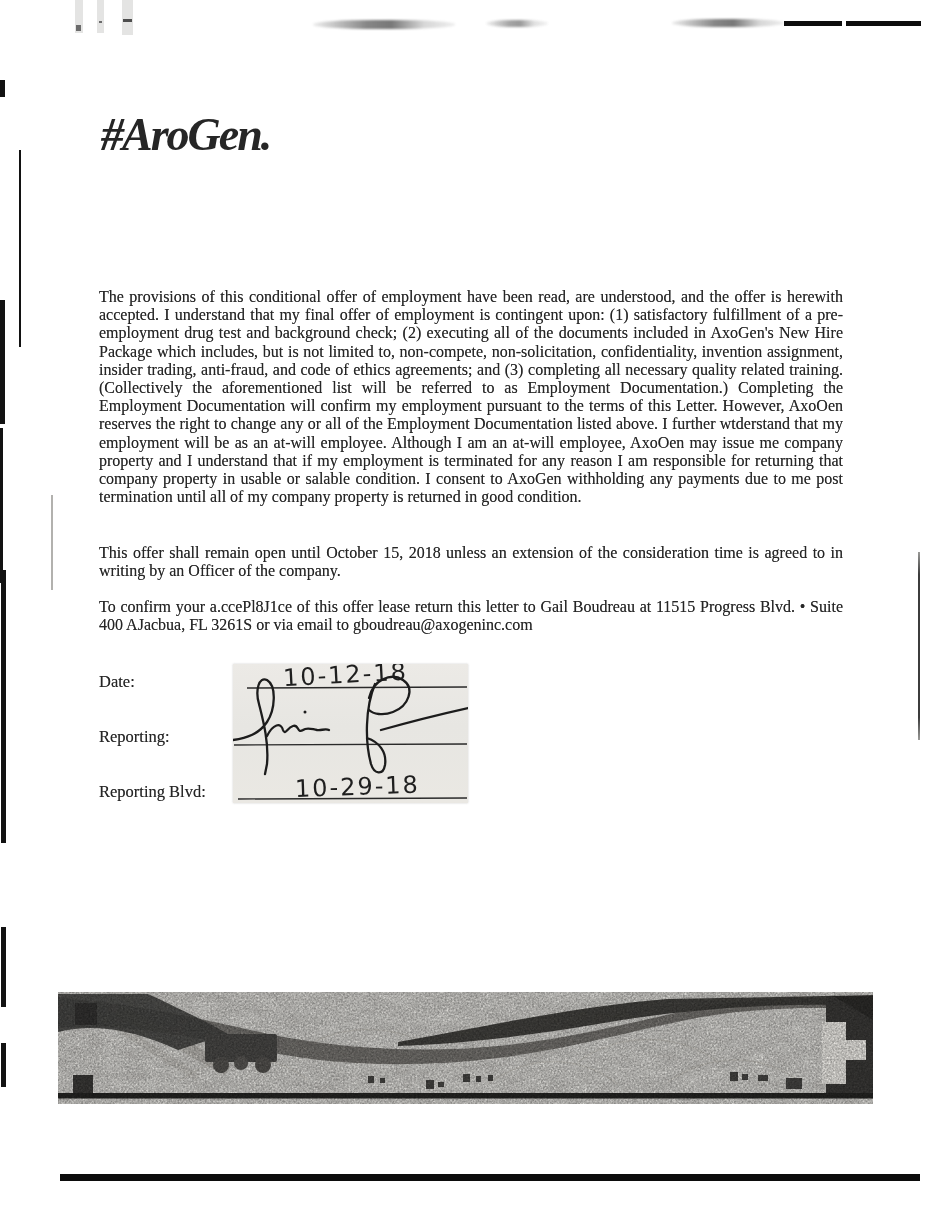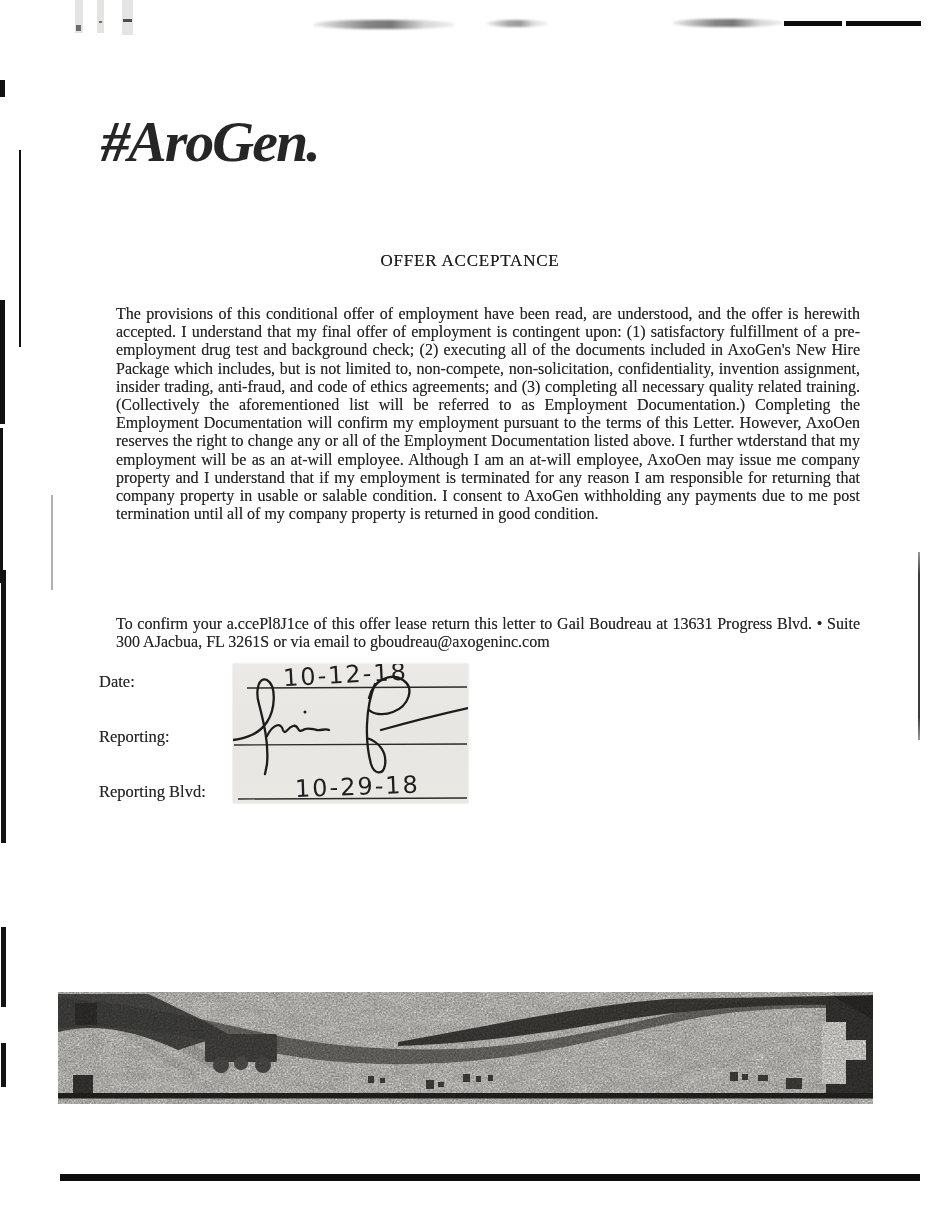--- a/index.html
+++ b/index.html
@@ -16,31 +16,31 @@
     background:linear-gradient(90deg,rgba(90,90,90,.10),rgba(35,35,35,.55) 38%,rgba(30,30,30,.6) 55%,rgba(70,70,70,.22) 78%,rgba(90,90,90,.10));
     filter:blur(1.1px);
   }
   .blackline{background:#0d0d0d;}
   .edgebar{background:#121212;}
   .grayline{background:#b2b1ae;}
   
   .logo{
     left:101px;top:108px;width:400px;
     font-family:"Liberation Serif",serif;font-weight:bold;font-style:italic;
-    font-size:58px;letter-spacing:-2px;color:#262626;
+    font-size:46px;letter-spacing:-2px;color:#262626;
   }
   .title{
     left:99px;top:251px;width:742px;text-align:center;
     font-size:17px;letter-spacing:.8px;color:#1e1e1e;
     text-shadow:0 0 .5px rgba(0,0,0,.65);
   }
   .para{
     left:99px;width:744px;font-size:16px;line-height:18.2px;
     text-align:justify;color:#262626;text-shadow:0 0 .4px rgba(20,20,20,.55);
-    margin:17px;
+    margin:0;
   }
   .p1{top:288px;}
   .p2{top:544px;}
   .p3{top:598px;}
   .fieldlabel{
     left:99px;font-size:16.5px;color:#262626;text-shadow:0 0 .4px rgba(20,20,20,.5);text-align:right;
   }
   .lbl-date{top:672px;}
   .lbl-sig{top:727px;}
   .lbl-rep{top:782px;}
@@ -79,24 +79,24 @@
   <div class="abs edgebar" style="left:0;top:428px;width:3px;height:155px;"></div>
   <div class="abs edgebar" style="left:1px;top:570px;width:5px;height:273px;"></div>
   <div class="abs edgebar" style="left:1px;top:927px;width:5px;height:80px;"></div>
   <div class="abs edgebar" style="left:1px;top:1043px;width:5px;height:44px;"></div>
   <div class="abs grayline" style="left:51px;top:495px;width:2px;height:95px;"></div>
 
   <div class="abs" style="left:918px;top:552px;width:2px;height:188px;background:linear-gradient(180deg,#9a9a98,#3c3c3c 12%,#3c3c3c 88%,#9a9a98);"></div>
 
   <div class="abs logo">#AroGen.</div>
 
-  <div class="abs title">OFFER ACCEPTANCE</div>
 
   <p class="abs para p1">The provisions of this conditional offer of employment have been read, are understood, and the offer is herewith accepted. I understand that my final offer of employment is contingent upon: (1) satisfactory fulfillment of a pre-employment drug test and background check; (2) executing all of the documents included in AxoGen's New Hire Package which includes, but is not limited to, non-compete, non-solicitation, confidentiality, invention assignment, insider trading, anti-fraud, and code of ethics agreements; and (3) completing all necessary quality related training. (Collectively the aforementioned list will be referred to as Employment Documentation.) Completing the Employment Documentation will confirm my employment pursuant to the terms of this Letter. However, AxoOen reserves the right to change any or all of the Employment Documentation listed above. I further wtderstand that my employment will be as an at-will employee. Although I am an at-will employee, AxoOen may issue me company property and I understand that if my employment is terminated for any reason I am responsible for returning that company property in usable or salable condition. I consent to AxoGen withholding any payments due to me post termination until all of my company property is returned in good condition.</p>
-  <p class="abs para p3">To confirm your a.ccePl8J1ce of this offer lease return this letter to Gail Boudreau at 13631 Progress Blvd. • Suite 300 AJacbua, FL 3261S or via email to gboudreau@axogeninc.com</p>
+  <p class="abs para p2">This offer shall remain open until October 15, 2018 unless an extension of the consideration time is agreed to in writing by an Officer of the company.</p>
+  <p class="abs para p3">To confirm your a.ccePl8J1ce of this offer lease return this letter to Gail Boudreau at 11515 Progress Blvd. • Suite 400 AJacbua, FL 3261S or via email to gboudreau@axogeninc.com</p>
 
   <div class="abs fieldlabel lbl-date">Date:</div>
   <div class="abs fieldlabel lbl-sig">Reporting:</div>
   <div class="abs fieldlabel lbl-rep">Reporting Blvd:</div>
 
   <div class="abs sigbox">
     <svg width="235" height="139" viewBox="0 0 235 139">
 
       <line x1="14" y1="24" x2="234" y2="23" stroke="#2a2a2a" stroke-width="1.4"></line>
       <line x1="1" y1="81" x2="234" y2="80" stroke="#2a2a2a" stroke-width="1.4"></line>

